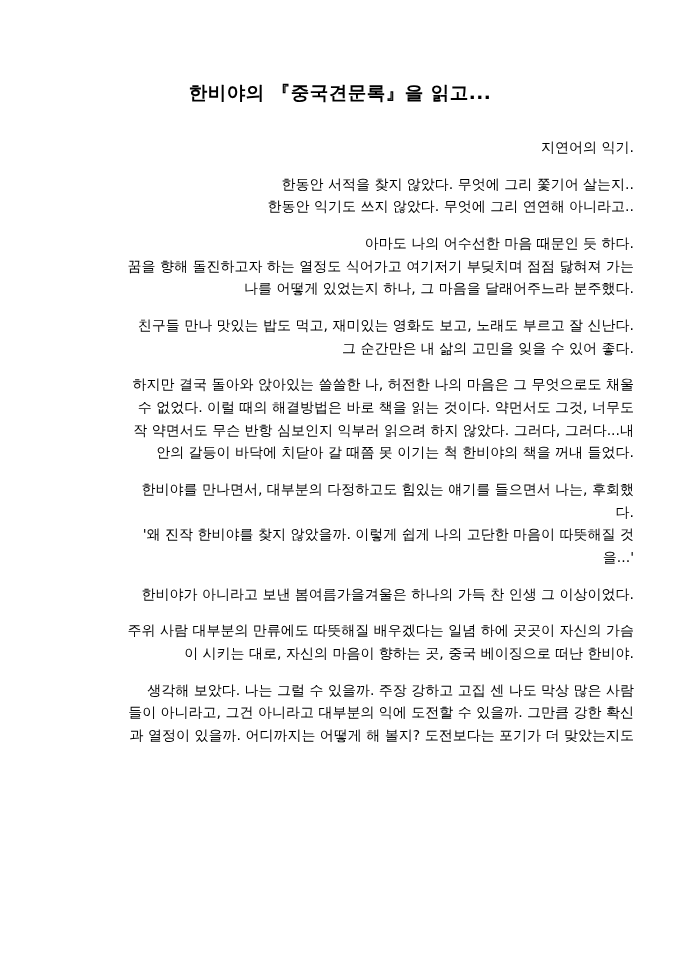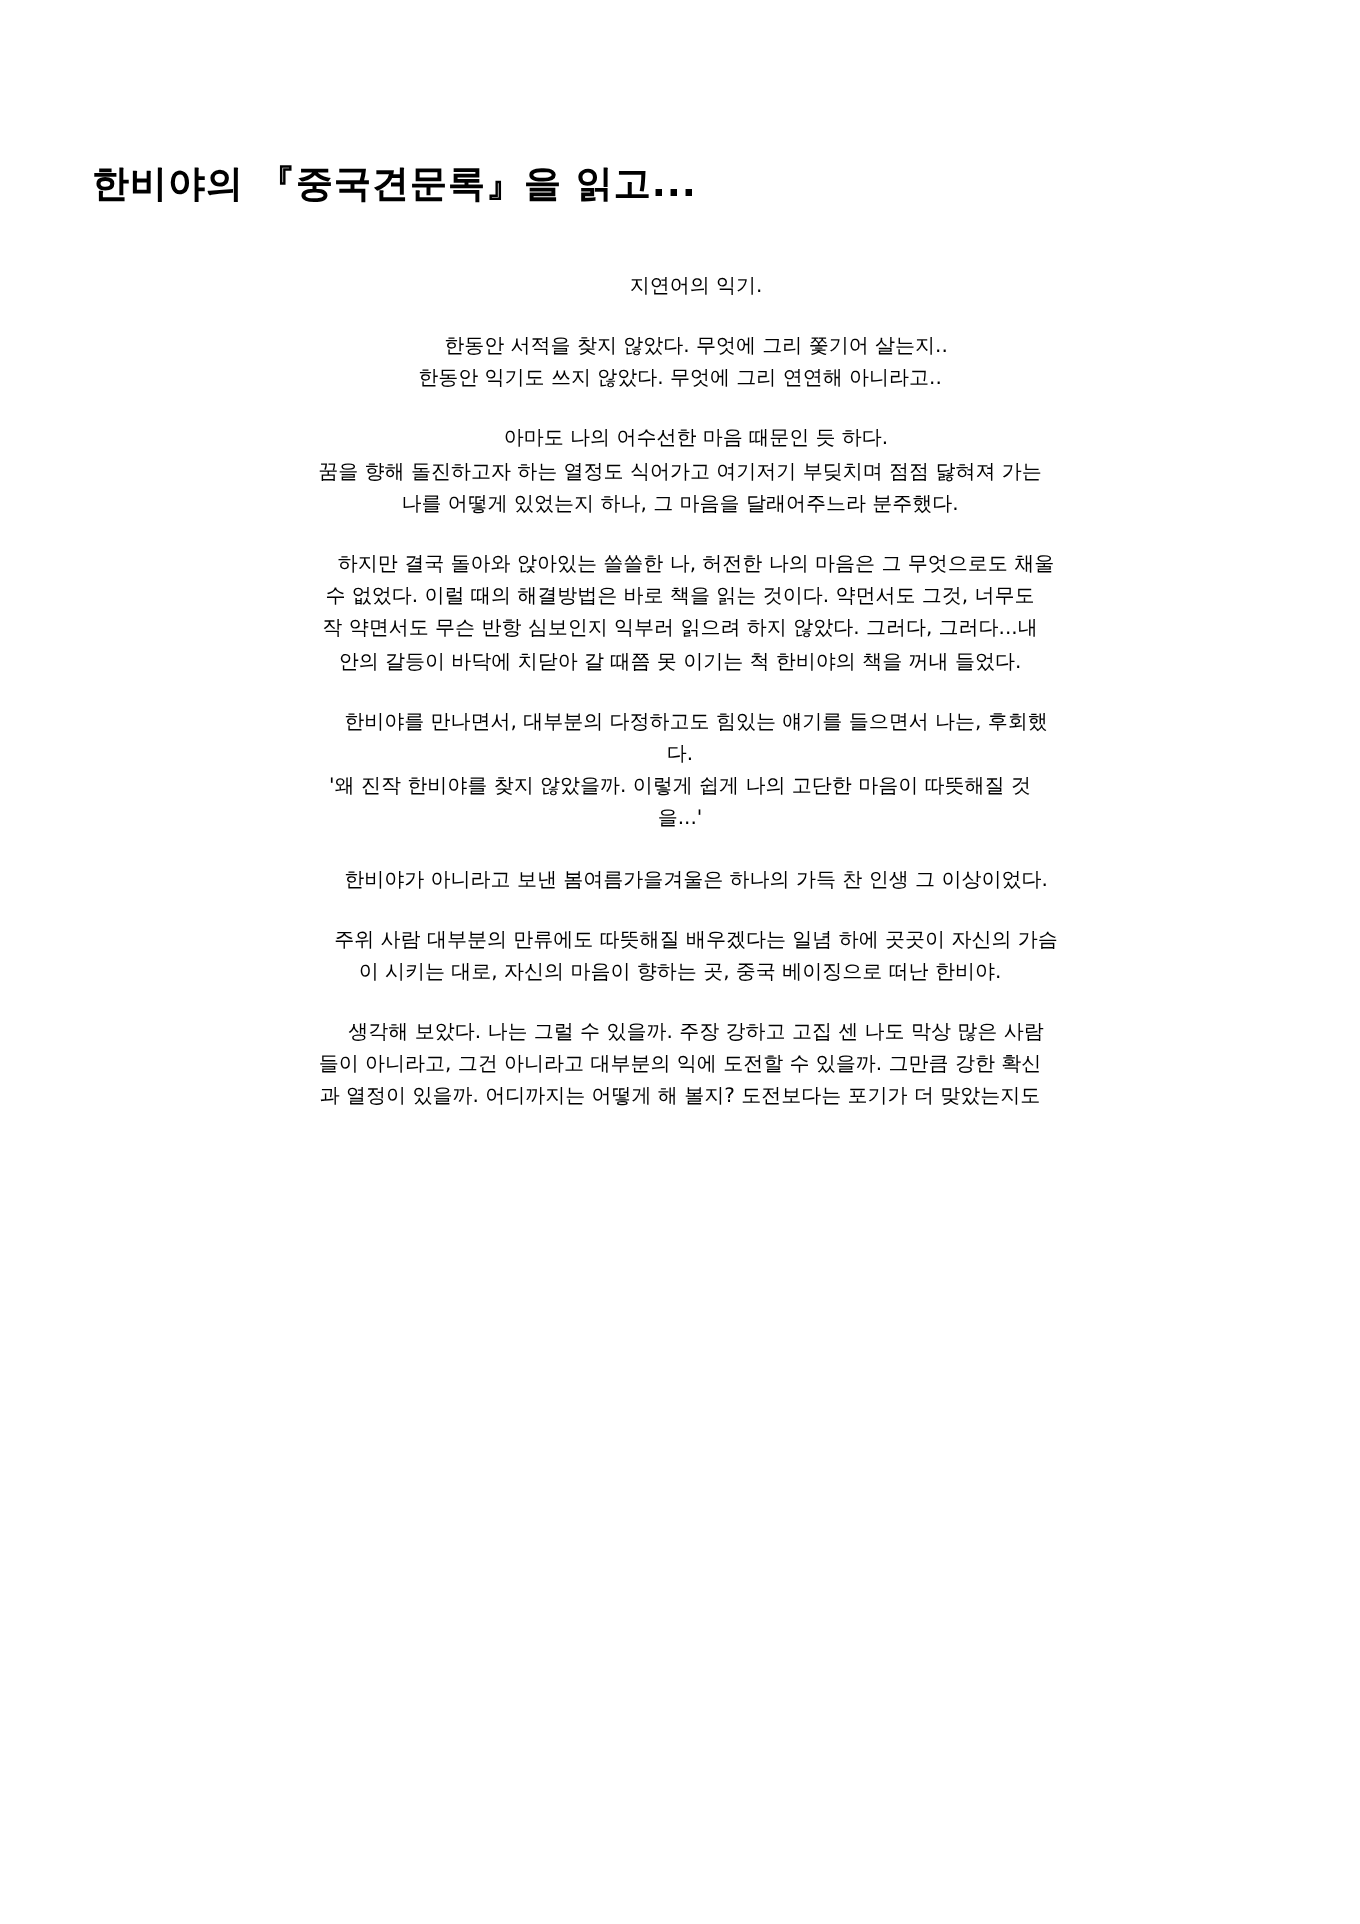--- a/index.html
+++ b/index.html
@@ -16,32 +16,33 @@
   }
   .page {
     position: relative;
     width: 680px;
     height: 962px;
     background: #ffffff;
     box-sizing: border-box;
     padding: 70px 46px 40px 46px;
   }
   .doc-title {
+    text-align: center;
     font-size: 18.5px;
     font-weight: 700;
     letter-spacing: 0.5px;
     margin: 10px 0 30px 0;
     line-height: 1.4;
     white-space: pre;
   }
   .para {
-    font-size: 10px;
+    font-size: 14px;
     line-height: 1.62;
     margin: 0 0 14px 0;
-    text-align: center;
+    text-align: right;
     word-break: break-all;
     white-space: pre-wrap;
   }
   .para.indent {
     text-indent: 16px;
   }
 </style>
 </head>
 <body>
 
@@ -49,20 +50,22 @@
 
   <div class="doc-title">한비야의 『중국견문록』을 읽고...</div>
 
   <div class="body-text">
     <p class="para indent">지연어의 익기.</p>
     <p class="para indent">한동안 서적을 찾지 않았다. 무엇에 그리 쫓기어 살는지..
 한동안 익기도 쓰지 않았다. 무엇에 그리 연연해 아니라고..</p>
     <p class="para indent">아마도 나의 어수선한 마음 때문인 듯 하다.
 꿈을 향해 돌진하고자 하는 열정도 식어가고 여기저기 부딪치며 점점 닳혀져 가는
 나를 어떻게 있었는지 하나, 그 마음을 달래어주느라 분주했다.</p>
+    <p class="para indent">친구들 만나 맛있는 밥도 먹고, 재미있는 영화도 보고, 노래도 부르고 잘 신난다.
+그 순간만은 내 삶의 고민을 잊을 수 있어 좋다.</p>
     <p class="para indent">하지만 결국 돌아와 앉아있는 쓸쓸한 나, 허전한 나의 마음은 그 무엇으로도 채울
 수 없었다. 이럴 때의 해결방법은 바로 책을 읽는 것이다. 약먼서도 그것, 너무도
 작 약면서도 무슨 반항 심보인지 익부러 읽으려 하지 않았다. 그러다, 그러다...내
 안의 갈등이 바닥에 치닫아 갈 때쯤 못 이기는 척 한비야의 책을 꺼내 들었다.</p>
     <p class="para indent">한비야를 만나면서, 대부분의 다정하고도 힘있는 얘기를 들으면서 나는, 후회했
 다.
 '왜 진작 한비야를 찾지 않았을까. 이렇게 쉽게 나의 고단한 마음이 따뜻해질 것
 을...'</p>
     <p class="para indent">한비야가 아니라고 보낸 봄여름가을겨울은 하나의 가득 찬 인생 그 이상이었다.</p>
     <p class="para indent">주위 사람 대부분의 만류에도 따뜻해질 배우겠다는 일념 하에 곳곳이 자신의 가슴

